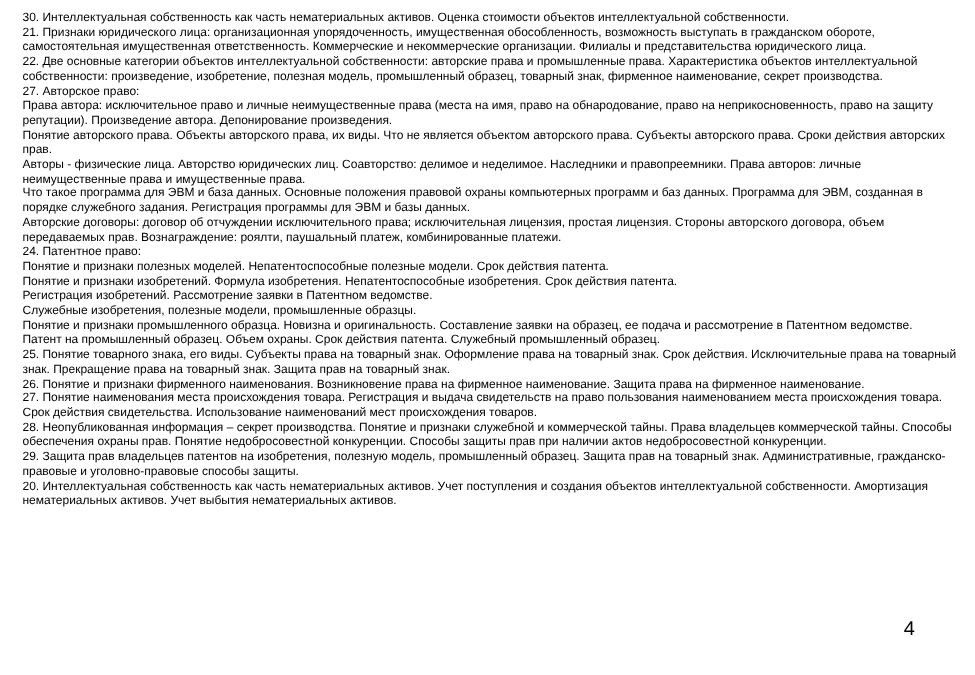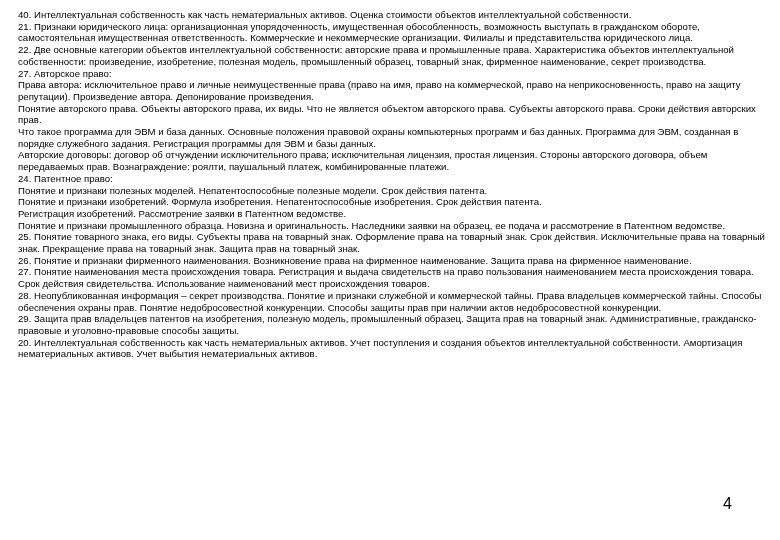--- a/index.html
+++ b/index.html
@@ -39,33 +39,36 @@
     font-size: 16px;
     line-height: 16px;
     color: #000000;
   }
 </style>
 </head>
 <body>
 
 <div class="page">
   <div class="content">
-    <p>40. Интеллектуальная собственность как часть нематериальных активов. Оценка стоимости объектов интеллектуальной собственности.</p>
+    <p>30. Интеллектуальная собственность как часть нематериальных активов. Оценка стоимости объектов интеллектуальной собственности.</p>
     <p>21. Признаки юридического лица: организационная упорядоченность, имущественная обособленность, возможность выступать в гражданском обороте, самостоятельная имущественная ответственность. Коммерческие и некоммерческие организации. Филиалы и представительства юридического лица.</p>
     <p>22. Две основные категории объектов интеллектуальной собственности: авторские права и промышленные права. Характеристика объектов интеллектуальной собственности: произведение, изобретение, полезная модель, промышленный образец, товарный знак, фирменное наименование, секрет производства.</p>
     <p>27. Авторское право:</p>
-    <p>Права автора: исключительное право и личные неимущественные права (право на имя, право на коммерческой, право на неприкосновенность, право на защиту репутации). Произведение автора. Депонирование произведения.</p>
+    <p>Права автора: исключительное право и личные неимущественные права (места на имя, право на обнародование, право на неприкосновенность, право на защиту репутации). Произведение автора. Депонирование произведения.</p>
     <p>Понятие авторского права. Объекты авторского права, их виды. Что не является объектом авторского права. Субъекты авторского права. Сроки действия авторских прав.</p>
+    <p>Авторы - физические лица. Авторство юридических лиц. Соавторство: делимое и неделимое. Наследники и правопреемники. Права авторов: личные неимущественные права и имущественные права.</p>
     <p>Что такое программа для ЭВМ и база данных. Основные положения правовой охраны компьютерных программ и баз данных. Программа для ЭВМ, созданная в порядке служебного задания. Регистрация программы для ЭВМ и базы данных.</p>
     <p>Авторские договоры: договор об отчуждении исключительного права; исключительная лицензия, простая лицензия. Стороны авторского договора, объем передаваемых прав. Вознаграждение: роялти, паушальный платеж, комбинированные платежи.</p>
     <p>24. Патентное право:</p>
     <p>Понятие и признаки полезных моделей. Непатентоспособные полезные модели. Срок действия патента.</p>
     <p>Понятие и признаки изобретений. Формула изобретения.  Непатентоспособные изобретения. Срок действия патента.</p>
     <p>Регистрация изобретений. Рассмотрение заявки в Патентном ведомстве.</p>
-    <p>Понятие и признаки промышленного образца. Новизна и оригинальность. Наследники заявки на образец, ее подача и рассмотрение в Патентном ведомстве.</p>
+    <p>Служебные изобретения, полезные модели, промышленные образцы.</p>
+    <p>Понятие и признаки промышленного образца. Новизна и оригинальность. Составление заявки на образец, ее подача и рассмотрение в Патентном ведомстве.</p>
+    <p>Патент на промышленный образец. Объем охраны. Срок действия патента. Служебный промышленный образец.</p>
     <p>25. Понятие товарного знака, его виды. Субъекты права на товарный знак. Оформление права на товарный знак. Срок действия. Исключительные права на товарный знак. Прекращение права на товарный знак. Защита прав на товарный знак.</p>
     <p>26. Понятие и признаки фирменного наименования. Возникновение права на фирменное наименование. Защита права на фирменное наименование.</p>
     <p>27. Понятие наименования места происхождения товара. Регистрация и выдача свидетельств на право пользования наименованием места происхождения товара. Срок действия свидетельства. Использование наименований мест происхождения товаров.</p>
     <p>28. Неопубликованная информация – секрет производства. Понятие и признаки служебной и коммерческой тайны. Права владельцев коммерческой тайны. Способы обеспечения охраны прав. Понятие недобросовестной конкуренции. Способы защиты прав при наличии актов недобросовестной конкуренции.</p>
     <p>29. Защита прав владельцев патентов на изобретения, полезную модель, промышленный образец. Защита прав на товарный знак. Административные, гражданско-правовые и уголовно-правовые способы защиты.</p>
     <p>20. Интеллектуальная собственность как часть нематериальных активов. Учет поступления и создания объектов интеллектуальной собственности. Амортизация нематериальных активов. Учет выбытия нематериальных активов.</p>
   </div>
   <div class="page-number">4</div>
 </div>
 

